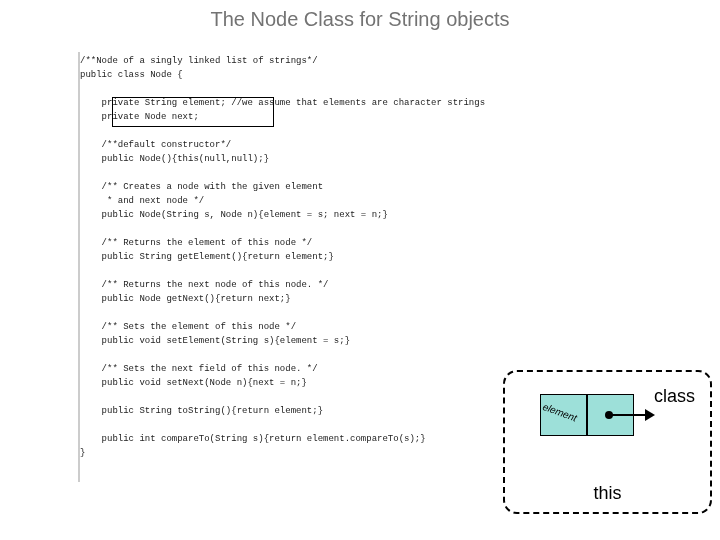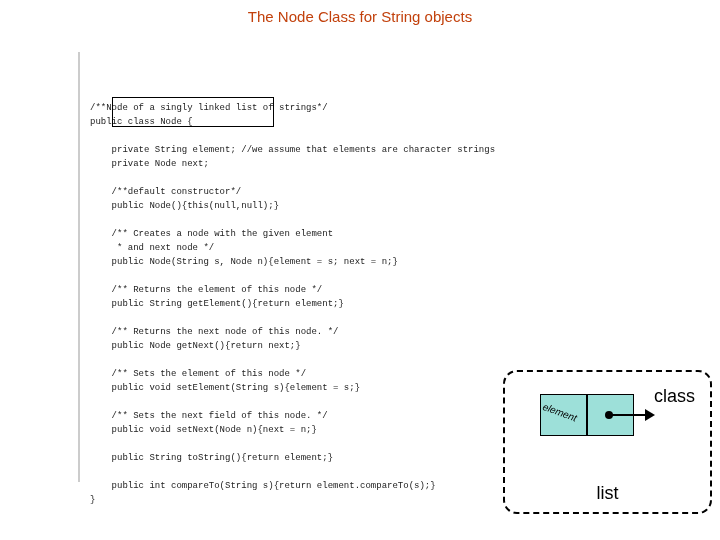--- a/index.html
+++ b/index.html
@@ -15,35 +15,34 @@
     position: relative;
     width: 720px;
     height: 540px;
   }
   .title {
     position: absolute;
     top: 8px;
     left: 0;
     right: 0;
     text-align: center;
-    font-size: 15px;
+    font-size: 20px;
     font-family: "Comic Sans MS", "Trebuchet MS", sans-serif;
-    color: #c2410c;
+    color: #737373;
   }
   .code-area {
     position: absolute;
     top: 54px;
-    left: 90px;
+    left: 80px;
     width: 540px;
     font-family: "Courier New", monospace;
     font-size: 9px;
     line-height: 14px;
     color: #222;
     white-space: pre;
-    margin-top: 47px;
   }
   .private-box {
     position: absolute;
     top: 97px;
     left: 112px;
     width: 160px;
     height: 28px;
     border: 1px solid #000;
     pointer-events: none;
   }
@@ -182,16 +181,16 @@
 
   <div class="node-box">
     <div class="cells">
       <div class="cell">
         <span class="elem-text">element</span>
       </div>
       <div class="cell"></div>
     </div>
     <div class="arrow"></div>
     <div class="next-label">class</div>
-    <div class="node-label">list</div>
+    <div class="node-label">this</div>
   </div>
 
 </div>
 
 </body></html>

